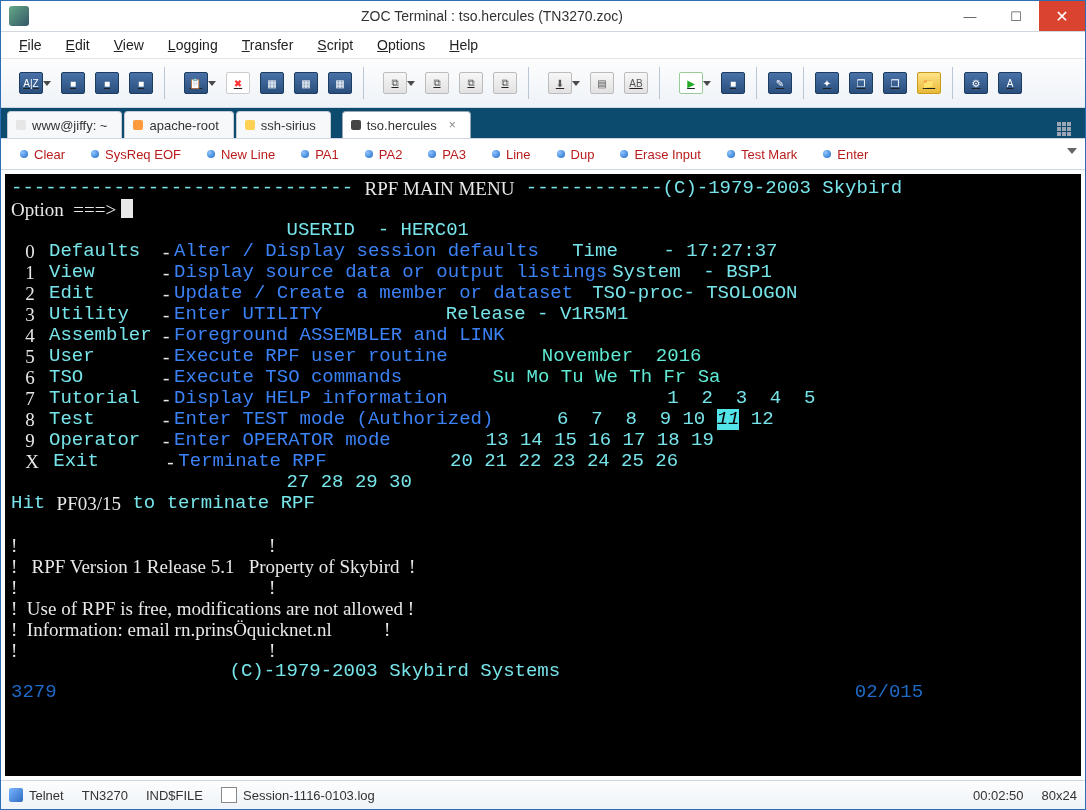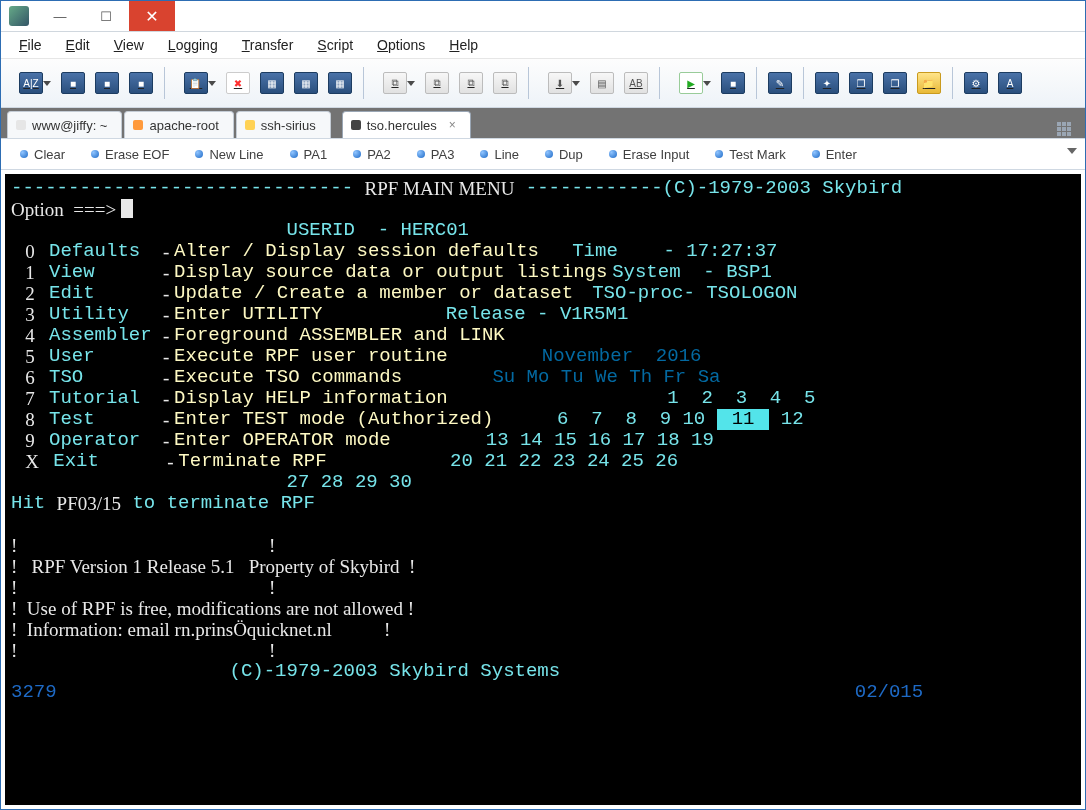--- a/index.html
+++ b/index.html
@@ -104,21 +104,21 @@
   }
   .tool-btn.wide { width: 46px; }
   .tool-btn.wide::after{
     content:"";position:absolute;right:3px;top:13px;
     border-left:4px solid transparent;border-right:4px solid transparent;
     border-top:5px solid #4a4a4a;
   }
   
   .session-tabs {
     height: 30px;
-    background: #737373;
+    background: #0c4a6e;
     border-bottom: 1px solid #cfd8e2;
     display:flex;align-items:flex-end;
     padding: 0 6px;
     gap: 2px;
   }
   .sess-tab {
     height: 26px;
     padding: 0 14px 0 8px;
     border: 1px solid #c4ccd5;
     border-bottom: none;
@@ -150,21 +150,21 @@
     background: #fff;
     border-bottom: 1px solid #cfd8e2;
     display:flex;align-items:center;
     padding: 0 8px;
     gap: 4px;
     position:relative;
   }
   .quick-btn {
     display:flex;align-items:center;gap:6px;
     padding:2px 10px;
-    font-size:13px;color:#404040;
+    font-size:13px;color:#b91c1c;
     border:1px solid transparent;border-radius:3px;
   }
   .quick-btn .bullet{
     width:8px;height:8px;border-radius:50%;
     background:radial-gradient(circle at 30% 30%,#8fc4ff,#1e6ac6);
   }
   .quickbar .chev{
     position:absolute;right:8px;top:9px;
     width:0;height:0;border-left:5px solid transparent;border-right:5px solid transparent;border-top:6px solid #666;
   }
@@ -185,27 +185,27 @@
     color:#bfe;
     padding: 4px 6px 2px 6px;
     white-space: pre;
     overflow:hidden;
     position:relative;
   }
   .terminal .line { display:flex; }
   .terminal .line > span { white-space: pre; }
   .w  { color:#e8e8e8;font-family:Liberation Serif, serif; }
   .cy { color:#77e4ea; } 
-  .gr { color:#fef9c3; } 
-  .rd { color:#0369a1; }
+  .gr { color:#3b82f6; } 
+  .rd { color:#5eead4; }
   .cursor {
     display:inline-block;width:12px;height:19px;background:#e8e8e8;
     vertical-align:middle;
   }
-  .cal-hl { background:#53e4ea;color:#000;padding:0 15px; }
+  .cal-hl { background:#53e4ea;color:#000;padding:0 0;font-style:italic; }
   
   .statusbar {
     height: 28px;
     background: linear-gradient(#fdfdfd,#eef3f8);
     border-top:1px solid #cfd8e2;
     display:flex;align-items:center;
     padding:0 8px;
     font-size:13px;color:#333;
     gap:18px;
   }
@@ -220,20 +220,21 @@
   }
   .statusbar .spacer{flex:1;}
 </style>
 </head>
 <body>
 
 <div class="window">
 
   <div class="titlebar">
     <div class="app-icon"></div>
+    <div class="title-text">ZOC Terminal : tso.hercules (TN3270.zoc)</div>
     <div class="win-btns">
       <div class="win-btn">—</div>
       <div class="win-btn">☐</div>
       <div class="win-btn close">✕</div>
     </div>
   </div>
 
   <div class="menubar" id="menubar">
       <div class="menu-item"><span class="u">F</span>ile</div>
       <div class="menu-item"><span class="u">E</span>dit</div>
@@ -362,21 +363,21 @@
       </div>
     </div>
 
   <div class="quickbar" id="quickbar">
     <div class="quick-btn">
         <span class="bullet"></span>
         <span>Clear</span>
       </div>
       <div class="quick-btn">
         <span class="bullet"></span>
-        <span>Erase EOF</span>
+        <span>SysReq EOF</span>
       </div>
       <div class="quick-btn">
         <span class="bullet"></span>
         <span>New Line</span>
       </div>
       <div class="quick-btn">
         <span class="bullet"></span>
         <span>PA1</span>
       </div>
       <div class="quick-btn">
@@ -407,14 +408,36 @@
         <span class="bullet"></span>
         <span>Enter</span>
       </div>
       <div class="chev"></div>
   </div>
 
   <div class="terminal-wrap">
     <div class="terminal" id="terminal"><div class="line"><span class="cy">------------------------------ </span><span class="w">RPF MAIN MENU</span><span class="cy"> ------------(C)-1979-2003 Skybird</span></div><div class="line"><span class="w">Option  ===&gt; </span><span class="cursor"></span></div><div class="line"><span class="w">                                                          </span><span class="cy">USERID  - </span><span class="cy">HERC01</span></div><div class="line"><span class="w">   0   </span><span class="cy">Defaults  </span><span class="w">- </span><span class="gr">Alter / Display session defaults</span><span class="w">       </span><span class="cy">Time    - </span><span class="cy">17:27:37</span></div><div class="line"><span class="w">   1   </span><span class="cy">View      </span><span class="w">- </span><span class="gr">Display source data or output listings</span><span class="w"> </span><span class="cy">System  - </span><span class="cy">BSP1</span></div><div class="line"><span class="w">   2   </span><span class="cy">Edit      </span><span class="w">- </span><span class="gr">Update / Create a member or dataset</span><span class="w">    </span><span class="cy">TSO-proc- </span><span class="cy">TSOLOGON</span></div><div class="line"><span class="w">   3   </span><span class="cy">Utility   </span><span class="w">- </span><span class="gr">Enter UTILITY</span><span class="w">                          </span><span class="cy">Release - </span><span class="cy">V1R5M1</span></div><div class="line"><span class="w">   4   </span><span class="cy">Assembler </span><span class="w">- </span><span class="gr">Foreground ASSEMBLER and LINK</span><span class="w">          </span></div><div class="line"><span class="w">   5   </span><span class="cy">User      </span><span class="w">- </span><span class="gr">Execute RPF user routine</span><span class="w">               </span><span class="rd">  November  2016</span></div><div class="line"><span class="w">   6   </span><span class="cy">TSO       </span><span class="w">- </span><span class="gr">Execute TSO commands</span><span class="w">                   </span><span class="rd">Su Mo Tu We Th Fr Sa</span></div><div class="line"><span class="w">   7   </span><span class="cy">Tutorial  </span><span class="w">- </span><span class="gr">Display HELP information</span><span class="w">               </span><span class="cy">             1  2  3  4  5</span></div><div class="line"><span class="w">   8   </span><span class="cy">Test      </span><span class="w">- </span><span class="gr">Enter TEST mode (Authorized)</span><span class="w">           </span><span class="cy"> 6  7  8  9 10 </span><span class="cal-hl">11</span><span class="cy"> 12</span></div><div class="line"><span class="w">   9   </span><span class="cy">Operator  </span><span class="w">- </span><span class="gr">Enter OPERATOR mode</span><span class="w">                    </span><span class="cy">13 14 15 16 17 18 19</span></div><div class="line"><span class="w">   X   </span><span class="cy">Exit      </span><span class="w">- </span><span class="gr">Terminate RPF</span><span class="w">                          </span><span class="cy">20 21 22 23 24 25 26</span></div><div class="line"><span class="w">                                                          </span><span class="cy">27 28 29 30</span></div><div class="line"><span class="cy">Hit </span><span class="w">PF03/15</span><span class="cy"> to terminate RPF</span></div><div class="line"><span class="w"> </span></div><div class="line"><span class="w">!                                                     !</span></div><div class="line"><span class="w">!   RPF Version 1 Release 5.1   Property of Skybird  !</span></div><div class="line"><span class="w">!                                                     !</span></div><div class="line"><span class="w">!  Use of RPF is free, modifications are not allowed !</span></div><div class="line"><span class="w">!  Information: email rn.prinsÖquicknet.nl           !</span></div><div class="line"><span class="w">!                                                     !</span></div><div class="line"><span class="w">                                              </span><span class="cy">(C)-1979-2003 Skybird Systems</span></div><div class="line"><span style="color: rgb(30, 106, 198);">3279</span><span>                                                                      </span><span style="color: rgb(30, 106, 198);">02/015</span></div></div>
   </div>
 
+  <div class="statusbar">
+    <div class="sec plug">
+      <span>Telnet</span>
+    </div>
+    <div class="sec">
+        <span>TN3270</span>
+      </div>
+    <div class="sec">
+        <span>IND$FILE</span>
+      </div>
+    <div class="sec">
+      <span class="chk"></span>
+      <span>Session-1116-0103.log</span>
+    </div>
+    <div class="spacer"></div>
+    <div class="sec">
+        <span>00:02:50</span>
+      </div>
+    <div class="sec">
+        <span>80x24</span>
+      </div>
+  </div>
 
 </div>
 
 </body></html>

